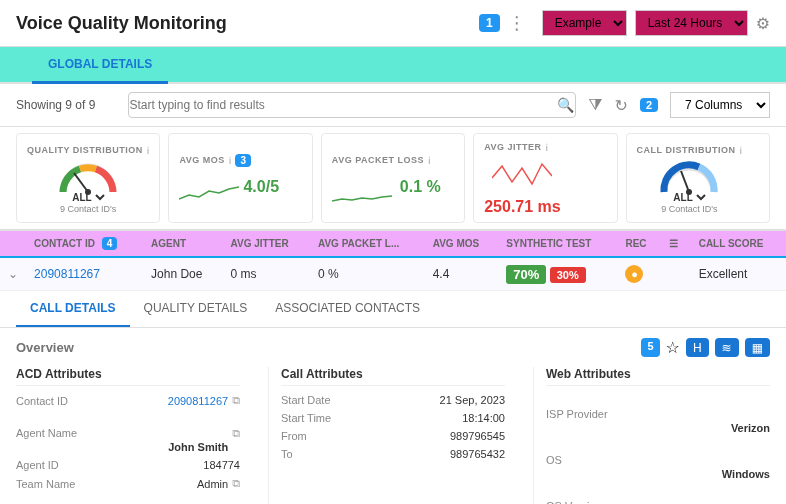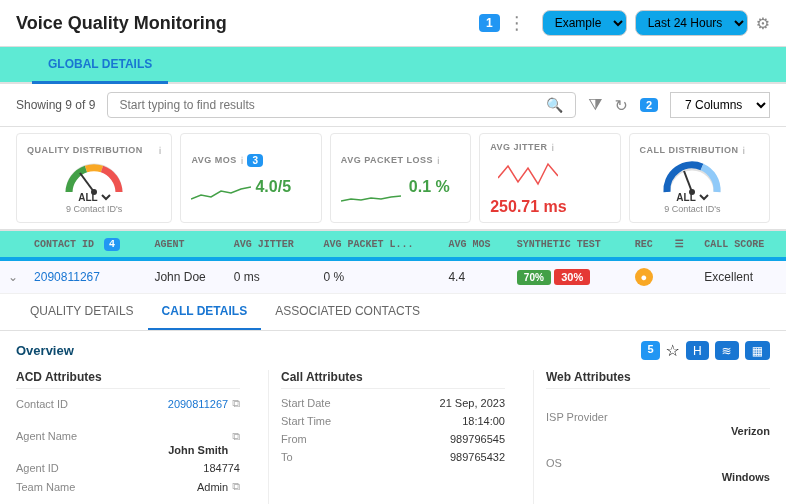--- a/index.html
+++ b/index.html
@@ -4,32 +4,32 @@
   <style>
     * { box-sizing: border-box; margin: 0; padding: 0; }
     body { font-family: Arial, sans-serif; font-size: 12px; background: #f0f2f5; color: #333; width: 786px; }
 
     
     .header { background: #fff; padding: 10px 16px; display: flex; align-items: center; border-bottom: 1px solid #ddd; }
     .header-title { font-size: 18px; font-weight: bold; color: #222; flex: 1; }
     .header-badge { background: #2196F3; color: #fff; border-radius: 4px; padding: 2px 7px; font-size: 12px; font-weight: bold; margin-right: 8px; }
     .header-dots { color: #888; font-size: 18px; margin-right: 16px; cursor: pointer; }
     .header-controls { display: flex; align-items: center; gap: 8px; }
-    .header-select { border: 1px solid #ccc; border-radius: 8px; padding: 4px 8px; font-size: 12px; background: #0ea5e9; cursor: pointer; }
+    .header-select { border: 1px solid #ccc; border-radius: 0; padding: 4px 8px; font-size: 12px; background: #be185d; cursor: pointer; }
     .header-filter-icon { font-size: 16px; color: #888; cursor: pointer; }
 
     
     .tab-bar { background: #5eead4; padding: 0 32px; border-bottom: 2px solid #e0e0e0; }
     .tab { display: inline-block; padding: 10px 16px; font-size: 12px; font-weight: bold; color: #555; cursor: pointer; border-bottom: 3px solid transparent; margin-bottom: -2px; }
     .tab.active { color: #1976d2; border-bottom: 3px solid #1976d2; }
 
     
     .toolbar { background: #fff; padding: 8px 16px; display: flex; align-items: center; gap: 12px; border-bottom: 1px solid #e0e0e0; }
     .showing-text { font-size: 12px; color: #555; white-space: nowrap; }
-    .search-box { display: flex; border: 1px solid #ccc; border-radius: 4px; padding: 4px 11px; flex: 1; background: #fff; }
+    .search-box { display: flex; border: 1px solid #ccc; border-radius: 4px; padding: 4px 0; flex: 1; background: #fff; margin-left: 21px; }
     .search-box input { border: none; outline: none; font-size: 12px; flex: 1; color: #999; }
     .search-icon { color: #888; font-size: 14px; }
     .toolbar-icon { color: #888; font-size: 16px; cursor: pointer; }
     .badge-blue { background: #2196F3; color: #fff; border-radius: 4px; padding: 1px 6px; font-size: 11px; font-weight: bold; }
     .columns-select { border: 1px solid #ccc; border-radius: 0; padding: 4px 10px; font-size: 12px; background: #fff; cursor: pointer; margin-left: auto; }
 
     
     .stats-row { background: #fff; display: flex; border-bottom: 1px solid #e0e0e0; padding: 6px 16px; gap: 8px; align-items: stretch; }
     .stat-card { display: flex; align-items: center; gap: 8px; padding: 6px 10px; border: 1px solid #e8e8e8; border-radius: 4px; flex: 1; }
     .stat-label { font-size: 9px; font-weight: bold; color: #888; letter-spacing: 0.5px; white-space: nowrap; }
@@ -38,39 +38,39 @@
     .stat-value.green { color: #43a047; }
     .stat-value.red { color: #e53935; }
     .stat-sub { font-size: 9px; color: #888; }
     .stat-select { font-size: 10px; color: #333; font-weight: bold; background: none; border: none; cursor: pointer; }
 
     
     .sparkline { width: 60px; height: 32px; }
 
     
     .data-table { background: #fff; width: 100%; border-collapse: collapse; }
-    .data-table thead tr { background: #5eead4; border-top: 1px solid #e0e0e0; border-bottom: 4px solid #0ea5e9; font-family: Liberation Mono, monospace; }
+    .data-table thead tr { background: #f0abfc; border-top: 1px solid #e0e0e0; border-bottom: 2px solid #0ea5e9; }
     .data-table th { font-size: 10px; font-weight: bold; color: #666; padding: 7px 8px; text-align: left; white-space: nowrap; }
     .data-table td { font-size: 12px; color: #333; padding: 7px 8px; border-bottom: 1px solid #f0f0f0; vertical-align: middle; }
     .data-table tr.expanded { background: #f9f9ff; }
     .expand-icon { color: #888; cursor: pointer; font-size: 12px; }
     .contact-id-link { color: #1976d2; }
-    .badge-green { background: #43a047; color: #fff; border-radius: 3px; padding: 2px 7px; font-size: 10px; font-weight: bold; }
+    .badge-green { background: #43a047; color: #fff; border-radius: 3px; padding: 2px 7px; font-size: 13px; font-weight: bold; }
     .badge-red { background: #e53935; color: #fff; border-radius: 3px; padding: 2px 7px; font-size: 11px; font-weight: bold; }
     .badge-yellow { background: #f9a825; color: #fff; border-radius: 50%; width: 18px; height: 18px; display: inline-flex; align-items: center; justify-content: center; font-size: 11px; }
 
     
     .detail-tabs { background: #fff; display: flex; align-items: center; padding: 0 16px; border-bottom: 1px solid #e0e0e0; }
     .detail-tab { padding: 10px 14px; font-size: 12px; color: #666; cursor: pointer; border-bottom: 2px solid transparent; }
     .detail-tab.active { color: #1976d2; border-bottom: 2px solid #1976d2; font-weight: bold; }
 
     
     .detail-panel { background: #fff; padding: 10px 16px; }
     .detail-panel-header { display: flex; justify-content: space-between; align-items: center; margin-bottom: 10px; }
-    .overview-title { font-size: 13px; font-weight: bold; color: #0c4a6e; }
+    .overview-title { font-size: 13px; font-weight: bold; color: #737373; }
     .panel-icons { display: flex; gap: 6px; }
     .panel-icon-btn { background: none; border: none; cursor: pointer; font-size: 16px; }
     .panel-icon-btn.blue { color: #1976d2; }
 
     .attrs-row { display: flex; gap: 0; margin-top: 4px; }
     .attr-section { flex: 1; padding: 0 16px 0 0; }
     .attr-section:last-child { padding-right: 0; }
     .attr-section-title { font-size: 12px; font-weight: bold; color: #333; margin-bottom: 8px; padding-bottom: 4px; border-bottom: 1px solid #eee; }
     .attr-row { display: flex; justify-content: space-between; margin-bottom: 6px; align-items: center; }
     .attr-key { color: #888; font-size: 11px; }
@@ -116,21 +116,21 @@
   <span class="badge-blue">2</span>
   <select class="columns-select">
     <option>7 Columns</option>
   </select>
 </div>
 
 <div class="stats-row">
 
   <div class="stat-card">
     <div>
-      <div style="display:flex;align-items:center;gap:16px;">
+      <div style="display:flex;align-items:center;gap:4px;">
         <span class="stat-label">QUALITY DISTRIBUTION</span>
         <span class="stat-info">ℹ</span>
       </div>
       <div class="gauge-container">
         <svg width="60" height="38" viewBox="0 0 60 38">
           <path d="M5 35 A25 25 0 0 1 55 35" fill="none" stroke="#e0e0e0" stroke-width="7"></path>
           <path d="M5 35 A25 25 0 0 1 22 12" fill="none" stroke="#43a047" stroke-width="7"></path>
           <path d="M22 12 A25 25 0 0 1 38 12" fill="none" stroke="#f9a825" stroke-width="7"></path>
           <path d="M38 12 A25 25 0 0 1 55 35" fill="none" stroke="#ef5350" stroke-width="7"></path>
           <line x1="30" y1="35" x2="16" y2="16" stroke="#333" stroke-width="2"></line>
@@ -251,22 +251,22 @@
       <td>
         <span class="badge-yellow">●</span>
       </td>
       <td></td>
       <td>Excellent</td>
     </tr>
   </tbody>
 </table>
 
 <div class="detail-tabs">
+  <span class="detail-tab active">CALL DETAILS</span>
   <span class="detail-tab">QUALITY DETAILS</span>
-  <span class="detail-tab active">CALL DETAILS</span>
   <span class="detail-tab">ASSOCIATED CONTACTS</span>
 </div>
 
 <div class="detail-panel">
   <div class="detail-panel-header">
     <span class="overview-title">Overview</span>
     <div class="panel-icons">
       <span style="background:#2196F3;color:#fff;border-radius:4px;padding:2px 6px;font-size:11px;font-weight:bold;">5</span>
       <button class="panel-icon-btn">☆</button>
       <button class="panel-icon-btn blue" style="background:#1976d2;color:#fff;border-radius:4px;padding:2px 7px;font-size:12px;">H</button>

